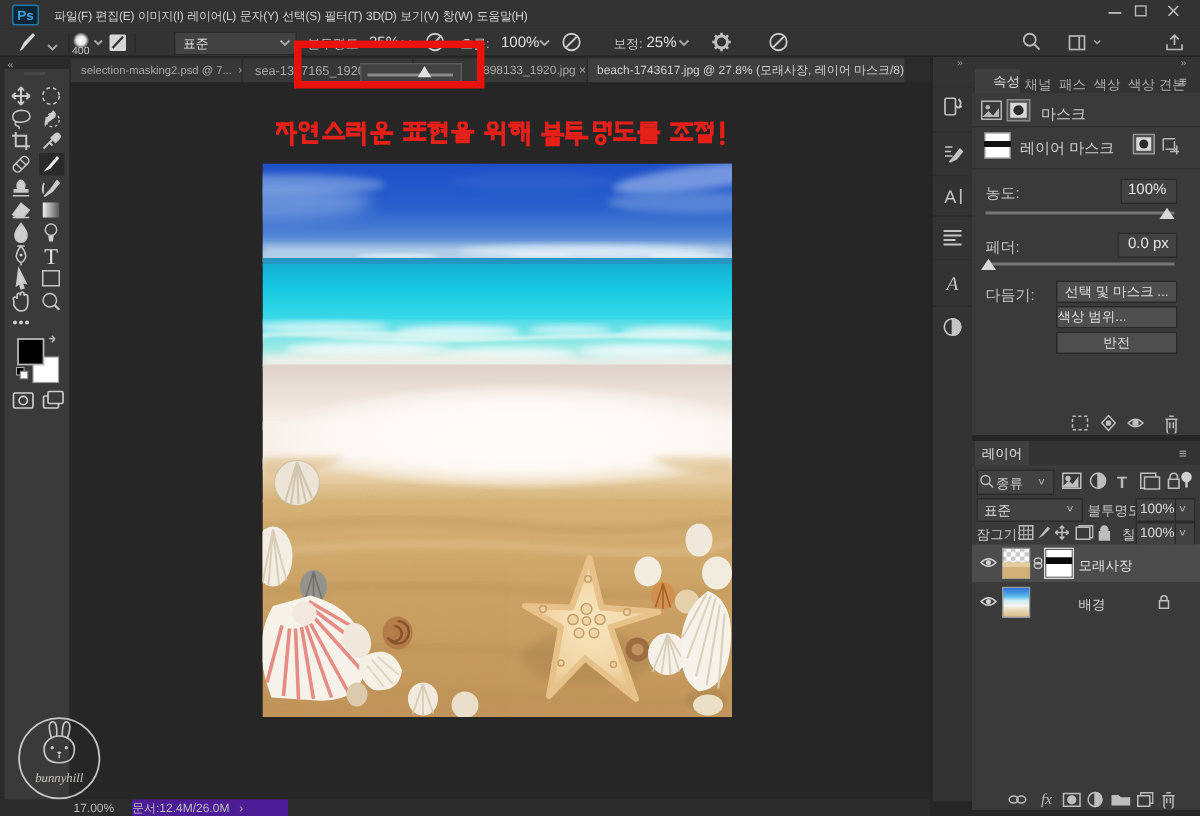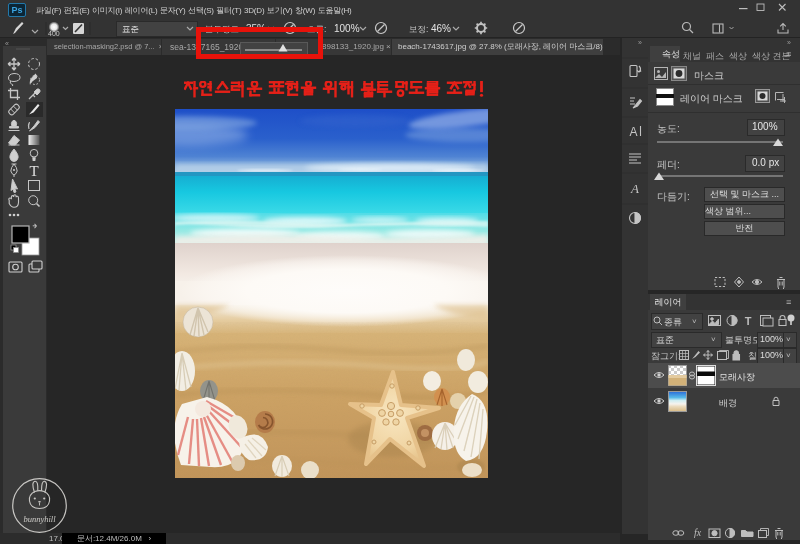--- a/index.html
+++ b/index.html
@@ -59,21 +59,21 @@
 <div class="ab" style="left:307px;top:24px;font-size:8.5px;color:#c9c9c9">흐름:</div>
 <div class="ab" style="left:334px;top:23px;font-size:10px;color:#e2e2e2">100%</div>
 <svg class="ab" style="left:359px;top:26px" width="8" height="6">
     <path d="M1 1l3 3 3-3" fill="none" stroke="#aaa" stroke-width="1.2"></path>
   </svg>
 <svg class="ab" style="left:374px;top:21px" width="15" height="14">
     <circle cx="7" cy="7" r="5.5" fill="none" stroke="#c9c9c9" stroke-width="1.2"></circle>
     <path d="M3.5 10.5L10.5 3.5" stroke="#c9c9c9" stroke-width="1.2"></path>
   </svg>
 <div class="ab" style="left:409px;top:24px;font-size:8.5px;color:#c9c9c9">보정:</div>
-<div class="ab" style="left:431px;top:23px;font-size:10px;color:#e2e2e2">46%</div>
+<div class="ab" style="left:431px;top:23px;font-size:10px;color:#e2e2e2">25%</div>
 <svg class="ab" style="left:452px;top:26px" width="8" height="6">
     <path d="M1 1l3 3 3-3" fill="none" stroke="#aaa" stroke-width="1.2"></path>
   </svg>
 <svg class="ab" style="left:474px;top:21px" width="14" height="14">
     <circle cx="7" cy="7" r="4" fill="none" stroke="#c0c0c0" stroke-width="2"></circle>
     <path d="M7 0.8v2.4M7 10.8v2.4M0.8 7h2.4M10.8 7h2.4M2.6 2.6l1.7 1.7M9.7 9.7l1.7 1.7M11.4 2.6L9.7 4.3M4.3 9.7l-1.7 1.7" stroke="#c0c0c0" stroke-width="1.7"></path>
   </svg>
 <svg class="ab" style="left:512px;top:21px" width="15" height="14">
     <circle cx="7" cy="7" r="5.5" fill="none" stroke="#c9c9c9" stroke-width="1.2"></circle>
     <path d="M3.5 10.5L10.5 3.5" stroke="#c9c9c9" stroke-width="1.2"></path>
@@ -508,21 +508,21 @@
       <path d="M282.5 11 H289.5"></path>
       <path d="M282.5 11 V13"></path>
       <path d="M282.5 13 H289.5"></path>
       <path d="M297.5 0 V9.5" stroke-width="2.8"></path>
       <circle cx="297.5" cy="14" r="1.6" fill="#e52018" stroke="none"></circle>
     </g>
   </svg>
 
 <div class="ab" style="left:0;top:533px;width:622px;height:11px;background:#2c2c2c"></div>
 <div class="ab" style="left:49px;top:534px;color:#bdbdbd;font-size:8px">17.00%</div>
-<div class="ab" style="left:62px;top:533px;width:104px;height:11px;background:#000000;color:#bdbdbd;font-size:8px;text-align:center;line-height:11px">문서:12.4M/26.0M&nbsp;&nbsp;&nbsp;›</div>
+<div class="ab" style="left:88px;top:533px;width:104px;height:11px;background:#4c1d95;color:#bdbdbd;font-size:8px;text-align:left;line-height:11px">문서:12.4M/26.0M&nbsp;&nbsp;&nbsp;›</div>
 
 <div class="ab" style="left:620px;top:38px;width:2px;height:506px;background:#262626"></div>
 <div class="ab" style="left:622px;top:38px;width:26px;height:496px;background:#333333"></div>
 <div class="ab" style="left:638px;top:39px;color:#9a9a9a;font-size:7px">»</div>
 <svg class="ab" style="left:622px;top:46px" width="26" height="200" viewBox="0 0 26 200">
 <g stroke="#c4c4c4" fill="none" stroke-width="1.1">
 <path d="M0 12 h26 M0 42 h26 M0 71 h26 M0 98 h26 M0 127 h26 M0 158 h26" stroke="#2e2e2e"></path>
 
 <g transform="translate(13,25)">
         <rect x="-5" y="-5.5" width="7" height="11" rx="1"></rect>

